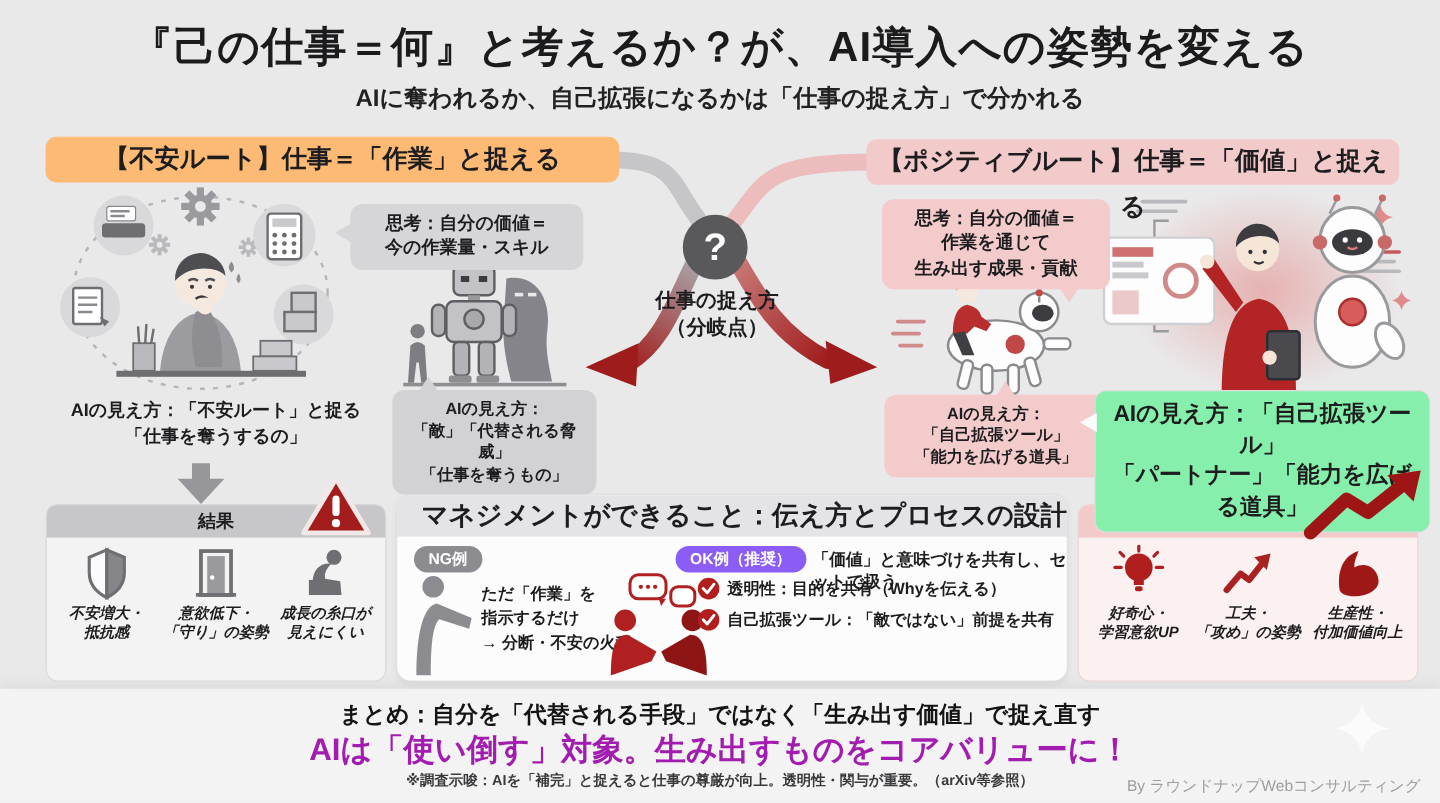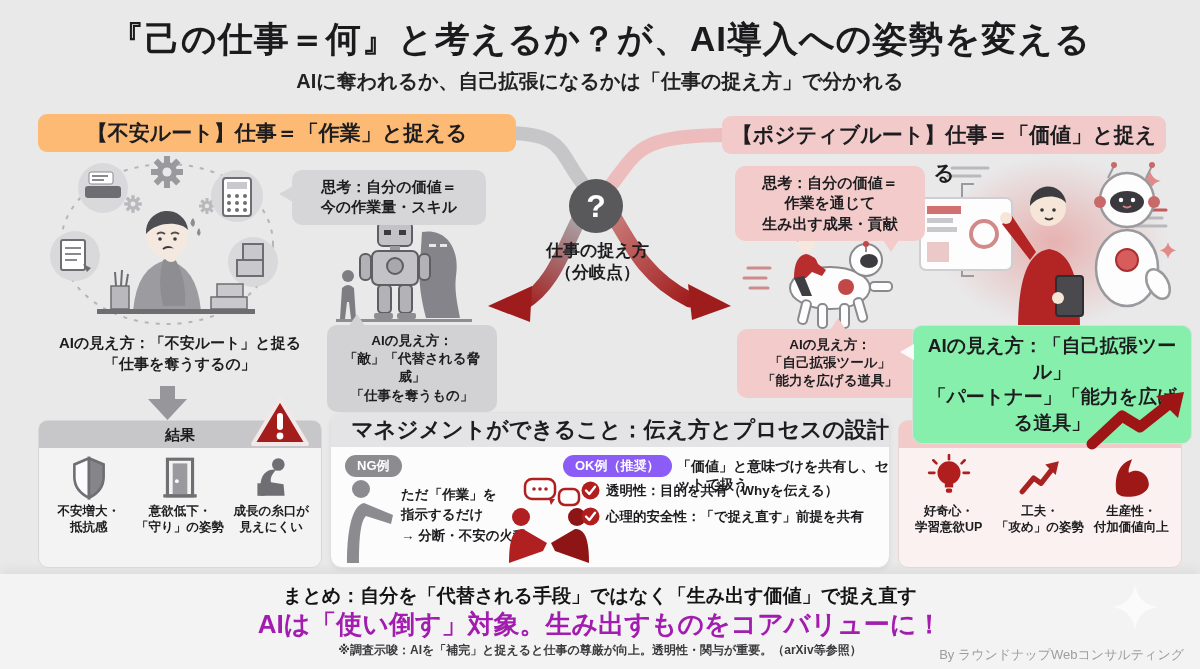--- a/index.html
+++ b/index.html
@@ -43,21 +43,21 @@
   .caption-left{position:absolute;left:30px;top:332px;width:300px;text-align:center;font-size:15px;font-weight:800;color:#1d1d1f;z-index:3;line-height:1.4;}
 
   
   .rbox{position:absolute;top:420px;width:282px;height:146px;border-radius:10px;z-index:3;}
   .rbox-left{left:38px;background:#f3f3f4;border:1.5px solid #d8d8da;}
   .rbox-right{left:898px;background:#fbf1f1;border:1.5px solid #ecd4d4;}
   .rbox-head{height:27px;line-height:27px;text-align:center;font-size:15px;font-weight:800;color:#1d1d1f;border-radius:8px 8px 0 0;}
   .rbox-left .rbox-head{background:#c7c7c9;}
   .rbox-right .rbox-head{background:#f2caca;}
   .rbox-items{display:flex;justify-content:space-around;padding:6px 4px 0 4px;}
-  .ritem{width:33%;text-align:center;}
+  .ritem{width:33%;text-align:center;font-style:italic;}
   .ritem svg{display:block;margin:0 auto;}
   .ritem-label{font-size:12.5px;font-weight:800;color:#1d1d1f;line-height:1.3;margin-top:3px;}
 
   .overlay-icon{position:absolute;z-index:5;}
 
   
   .mbox{position:absolute;left:330px;top:412px;width:558px;height:154px;background:#fcfcfd;border:1px solid #e0e0e2;border-radius:12px;z-index:3;box-shadow:0 2px 5px rgba(0,0,0,.06);}
   .mbox-head{height:34px;line-height:34px;background:#e4e4e6;border-radius:11px 11px 0 0;text-align:right;font-size:22px;font-weight:800;color:#1d1d1f;}
   .badge{position:absolute;height:22px;line-height:22px;border-radius:12px;color:#fff;font-size:13px;font-weight:700;text-align:center;padding:0 12px;}
   .badge-ng{left:14px;top:42px;background:#8c8c90;}
@@ -405,21 +405,21 @@
             <circle cx="9.5" cy="9.5" r="9" fill="#b01e1e"></circle>
             <path d="M5,9.5 L8.3,13 L14,5.8" stroke="#fff" stroke-width="2.4" fill="none" stroke-linecap="round" stroke-linejoin="round"></path>
           </svg>
         <span class="check-text">透明性：目的を共有（Whyを伝える）</span>
       </div>
       <div class="check-row">
         <svg width="19" height="19" viewBox="0 0 19 19">
             <circle cx="9.5" cy="9.5" r="9" fill="#b01e1e"></circle>
             <path d="M5,9.5 L8.3,13 L14,5.8" stroke="#fff" stroke-width="2.4" fill="none" stroke-linecap="round" stroke-linejoin="round"></path>
           </svg>
-        <span class="check-text">心理的安全性：「で捉え直す」前提を共有</span>
+        <span class="check-text">自己拡張ツール：「敵ではない」前提を共有</span>
       </div>
     </div>
   </div>
 
   <div class="rbox rbox-right">
     <div class="rbox-head">結果</div>
     <div class="rbox-items">
       <div class="ritem">
         <svg width="46" height="46" viewBox="0 0 44 44">
             <g stroke="#b01e1e" stroke-width="2.5" stroke-linecap="round">

